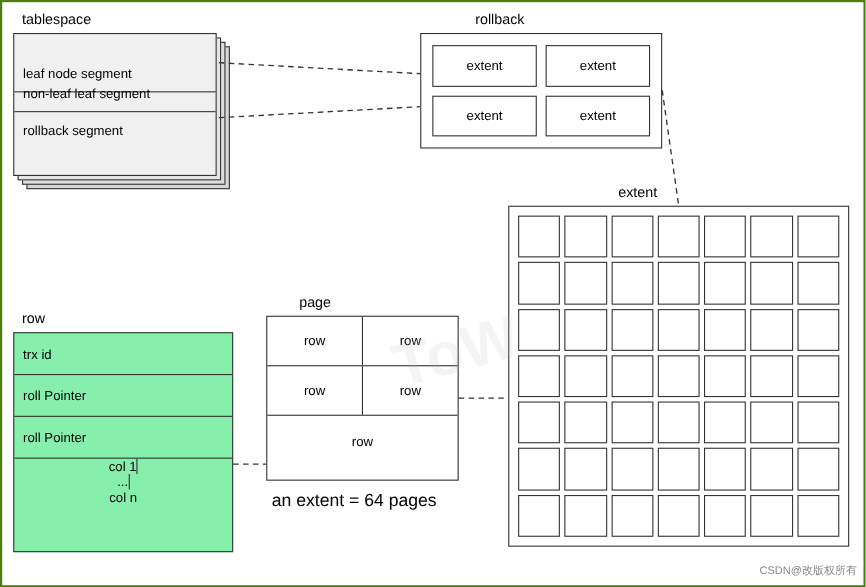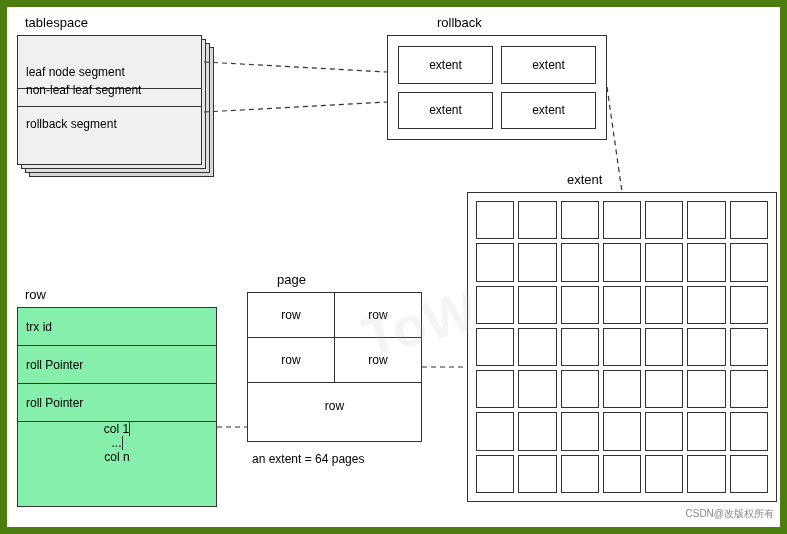--- a/index.html
+++ b/index.html
@@ -10,21 +10,21 @@
       font-family: Arial, sans-serif;
       font-size: 13px;
       position: relative;
       overflow: hidden;
     }
     .diagram-container {
       width: 787px;
       height: 534px;
       position: relative;
       background: #fff;
-      border: 7px solid #4d7c0f;
+      border: 2px solid #4d7c0f;
     }
 
     
     .tablespace-label {
       position: absolute;
       top: 8px;
       left: 18px;
       font-size: 13px;
     }
 
@@ -200,21 +200,21 @@
       height: 38px;
       border-right: 1.5px solid #333;
     }
     .row-col-item:last-child { border-right: none; }
 
     
     .extent-pages-label {
       position: absolute;
       top: 445px;
       left: 245px;
-      font-size: 12px;
+      font-size: 16px;
     }
 
     
     .csdn-label {
       position: absolute;
       bottom: 6px;
       right: 6px;
       font-size: 10px;
       color: #888;
     }

